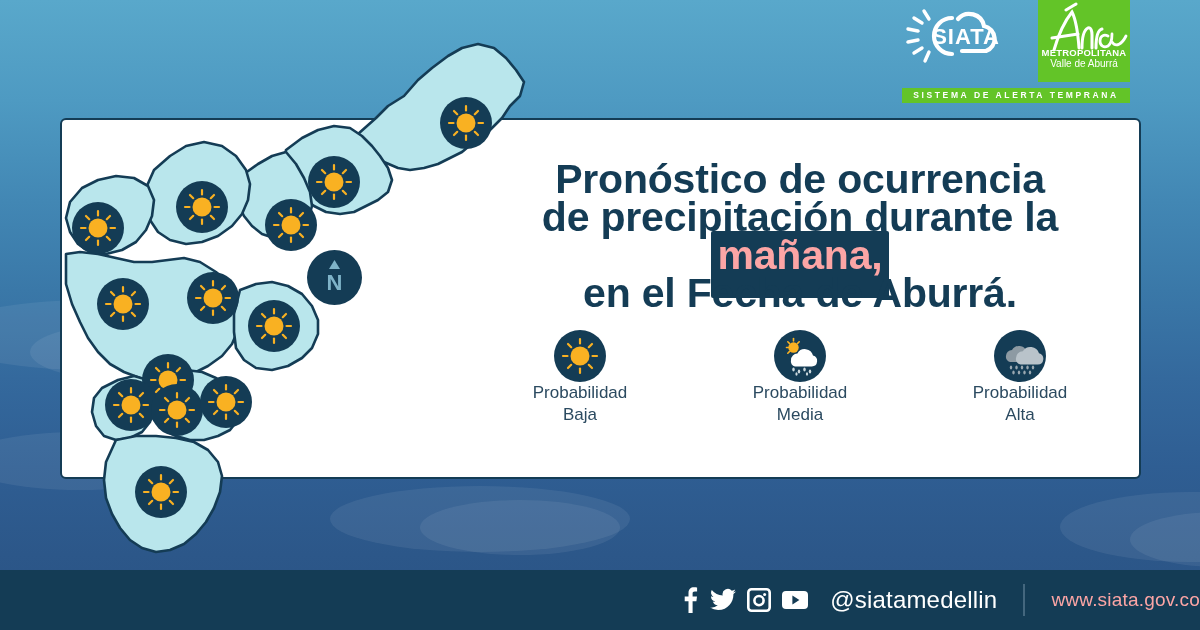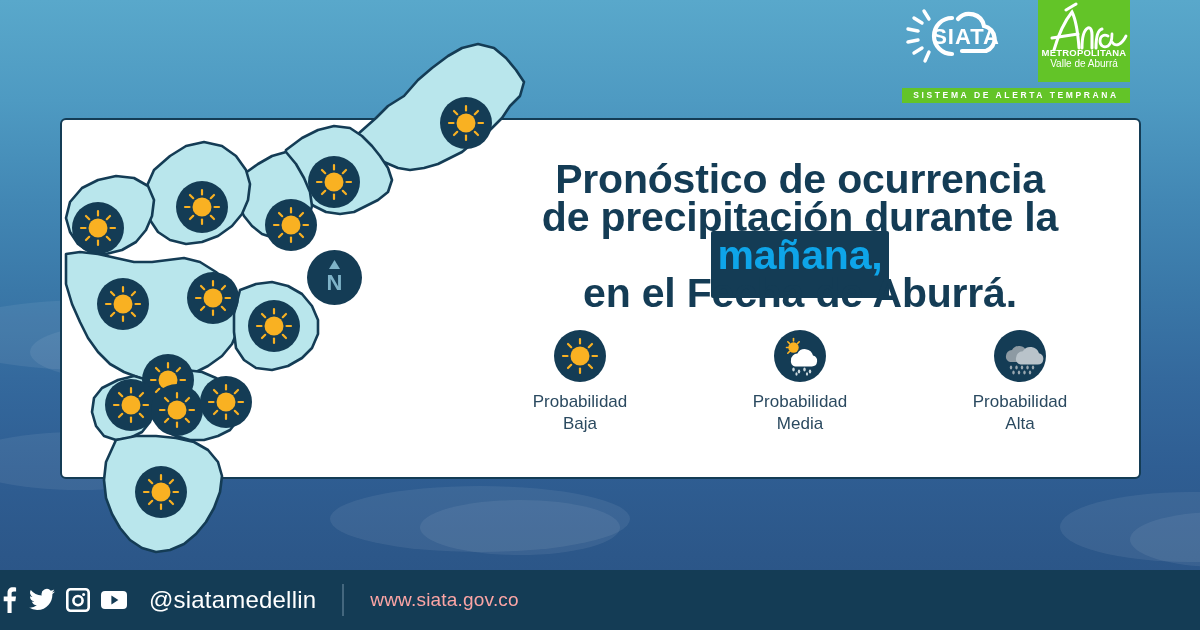--- a/index.html
+++ b/index.html
@@ -149,21 +149,21 @@
   }
   .title {
     color: #143c55;
     font-size: 41px;
     font-weight: bold;
     line-height: 38px;
     letter-spacing: -.2px;
   }
   .hl {
     background: #143c55;
-    color: #0ea5e9;
+    color: #fca5a5;
     padding: 1px 7px 20px 7px;
     border-radius: 2px;
     text-align: right;
   }
   .fecha {
     margin-top: 16px;
     color: #2b4a60;
     font-size: 17px;
   }
   .fecha .label { letter-spacing: .6px; }
@@ -180,39 +180,38 @@
   }
   .legend-item {
     width: 180px;
     display: flex;
     flex-direction: column;
     align-items: center;
   }
   .legend-icon { width: 52px; height: 52px; }
   .legend-icon svg { display: block; width: 100%; height: 100%; }
   .legend-label {
-    margin-top: 9px;
     color: #2b4a60;
     font-size: 17px;
     line-height: 22px;
     text-align: center;
     white-space: pre-line;
   }
 
   
   .footer {
     position: absolute;
     left: 0;
     bottom: 0;
     width: 1200px;
     height: 60px;
     background: #143c55;
     display: flex;
     align-items: center;
-    justify-content: flex-start;
+    justify-content: flex-end;
   }
   .footer-inner {
     display: flex;
     align-items: center;
     gap: 0;
   }
   .social {
     display: flex;
     align-items: center;
     gap: 11px;

